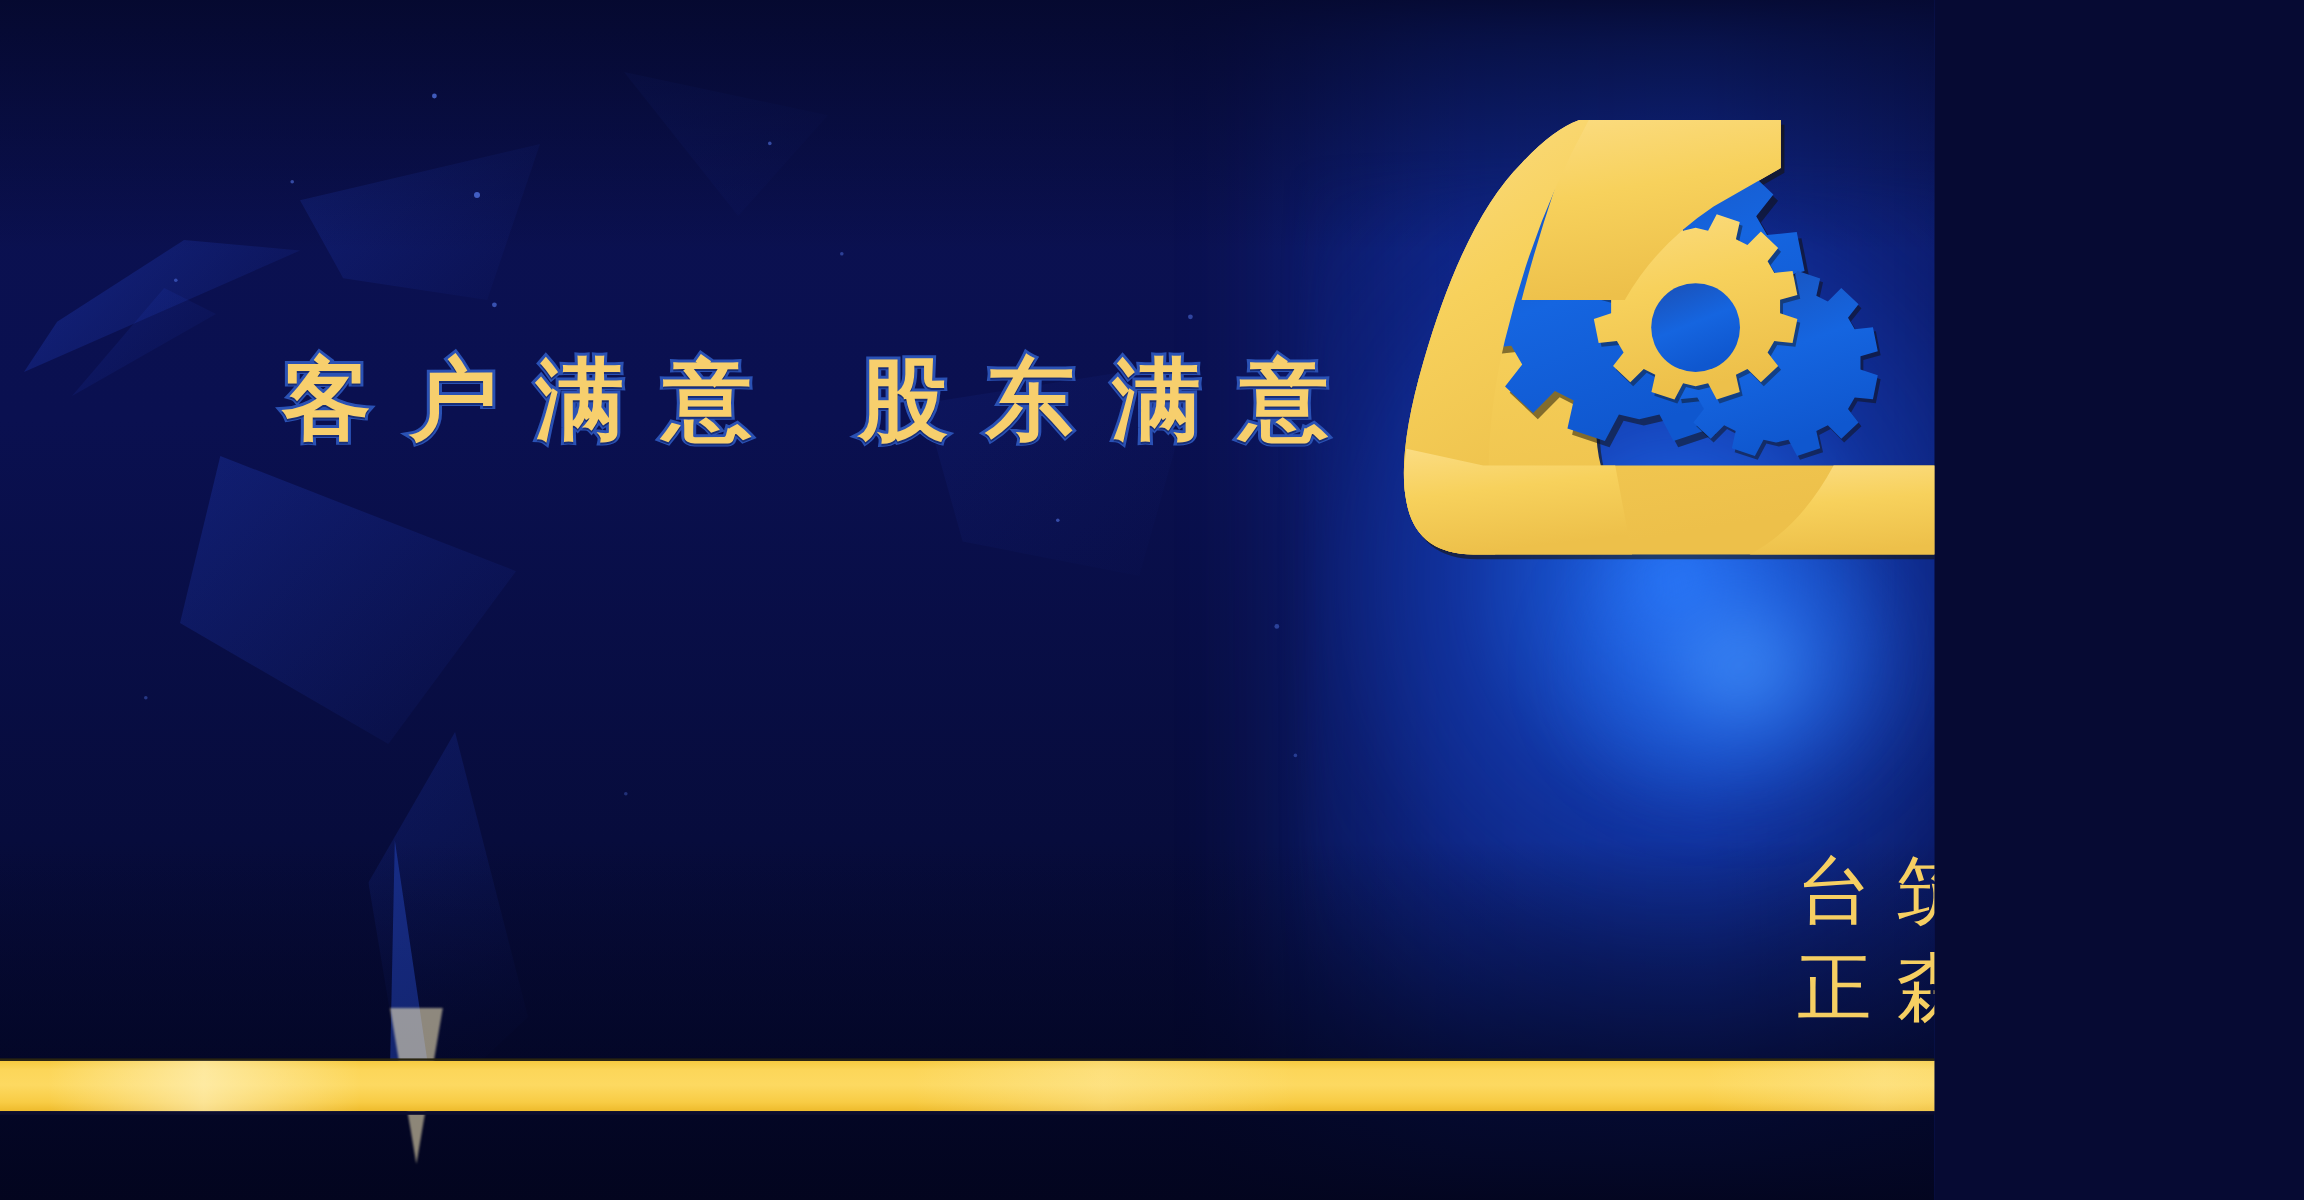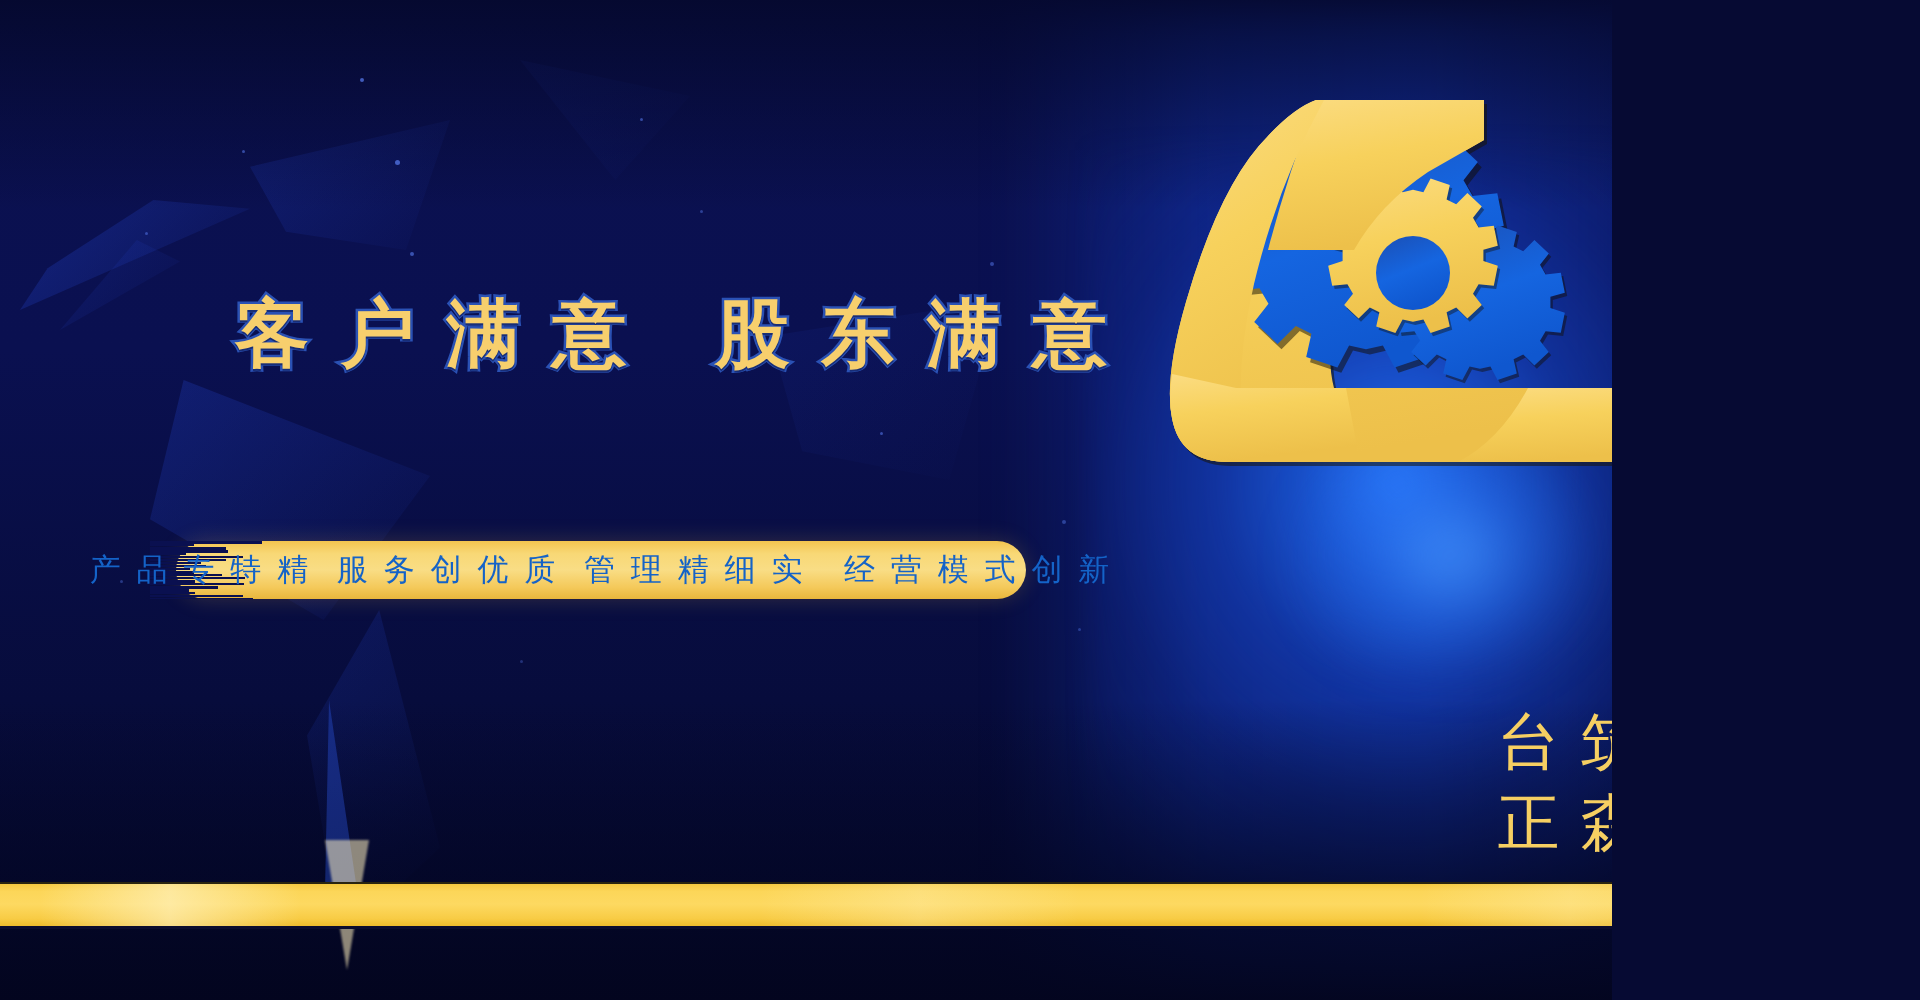--- a/index.html
+++ b/index.html
@@ -303,46 +303,20 @@
     <div class="star" style="left:520px;  top:660px; width:3px; height:3px; opacity:.3;"></div>
     <div class="star" style="left:1530px; top:255px; width:4px; height:4px; opacity:.4;"></div>
   </div>
 
   <div class="spike-dark"></div>
 
   <div class="headline">
     <div class="headline-line">客 户 满 意   股 东 满 意</div>
   </div>
 
-  <div class="pill-wrap">
-    <div class="pill"></div>
-    <div class="fray" id="fray">
-        <i style="top: 0px; width: 112px; height: 3px;"></i>
-        <i style="top: 3px; width: 44.4px; height: 2px;"></i>
-        <i style="top: 6px; width: 75.5px; height: 3px;"></i>
-        <i style="top: 9px; width: 77.6px; height: 3px;"></i>
-        <i style="top: 12px; width: 36.4px; height: 2px;"></i>
-        <i style="top: 15px; width: 93px; height: 2px;"></i>
-        <i style="top: 18px; width: 75.7px; height: 2px;"></i>
-        <i style="top: 21px; width: 51px; height: 2px;"></i>
-        <i style="top: 24px; width: 56.2px; height: 2px;"></i>
-        <i style="top: 27px; width: 39.5px; height: 2px;"></i>
-        <i style="top: 30px; width: 44.1px; height: 3px;"></i>
-        <i style="top: 33px; width: 72.1px; height: 2px;"></i>
-        <i style="top: 36px; width: 94.8px; height: 2px;"></i>
-        <i style="top: 39px; width: 44.5px; height: 3px;"></i>
-        <i style="top: 42px; width: 94.2px; height: 2px;"></i>
-        <i style="top: 45px; width: 68.1px; height: 3px;"></i>
-        <i style="top: 48px; width: 39.2px; height: 3px;"></i>
-        <i style="top: 51px; width: 45.1px; height: 2px;"></i>
-        <i style="top: 54px; width: 93px; height: 2px;"></i>
-        <i style="top: 57px; width: 102.5px; height: 2px;"></i>
-      </div>
-    <div class="pill-text">产 品 专 特 精  服 务 创 优 质  管 理 精 细 实   经 营 模 式 创 新</div>
-  </div>
 
   <div class="logo">
     <svg viewBox="0 0 580 390" xmlns="http://www.w3.org/2000/svg">
       <defs>
         <linearGradient id="goldGrad" x1="0" y1="0" x2="0.25" y2="1">
           <stop offset="0%" stop-color="#fbdc82"></stop>
           <stop offset="45%" stop-color="#f7d15c"></stop>
           <stop offset="100%" stop-color="#edc04a"></stop>
         </linearGradient>
         <linearGradient id="blueGrad" x1="0" y1="0" x2="0.4" y2="1">

